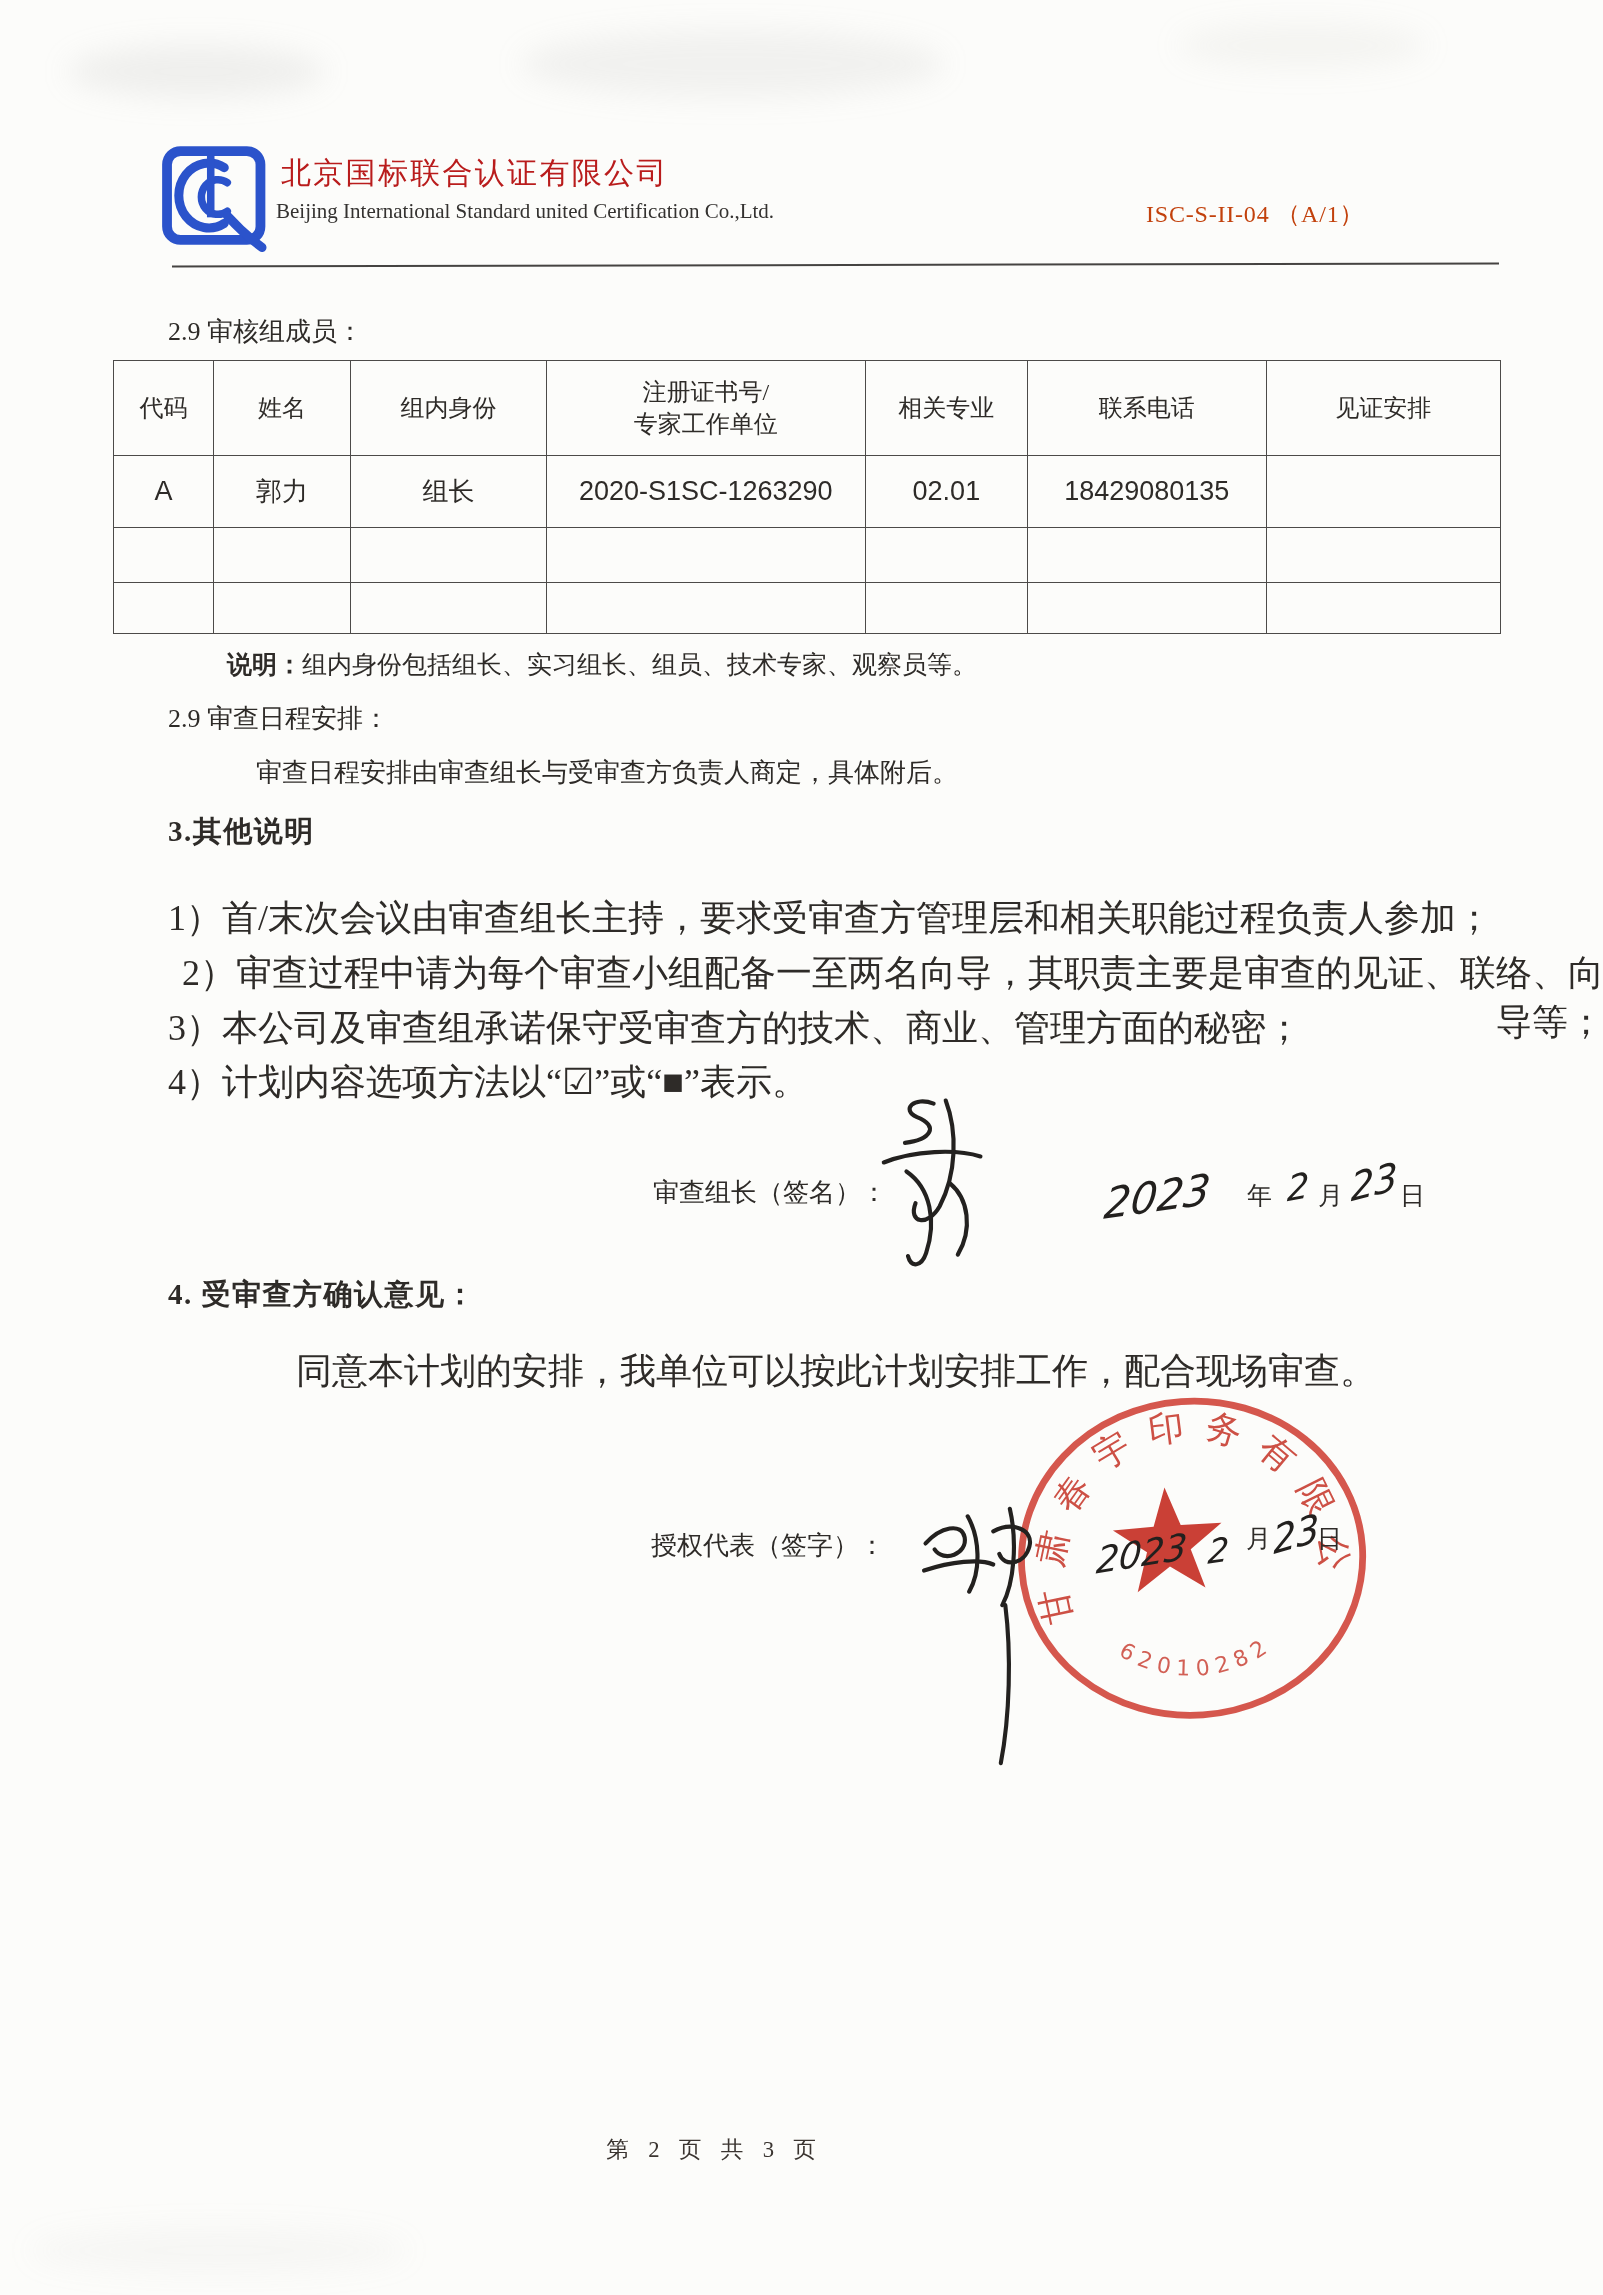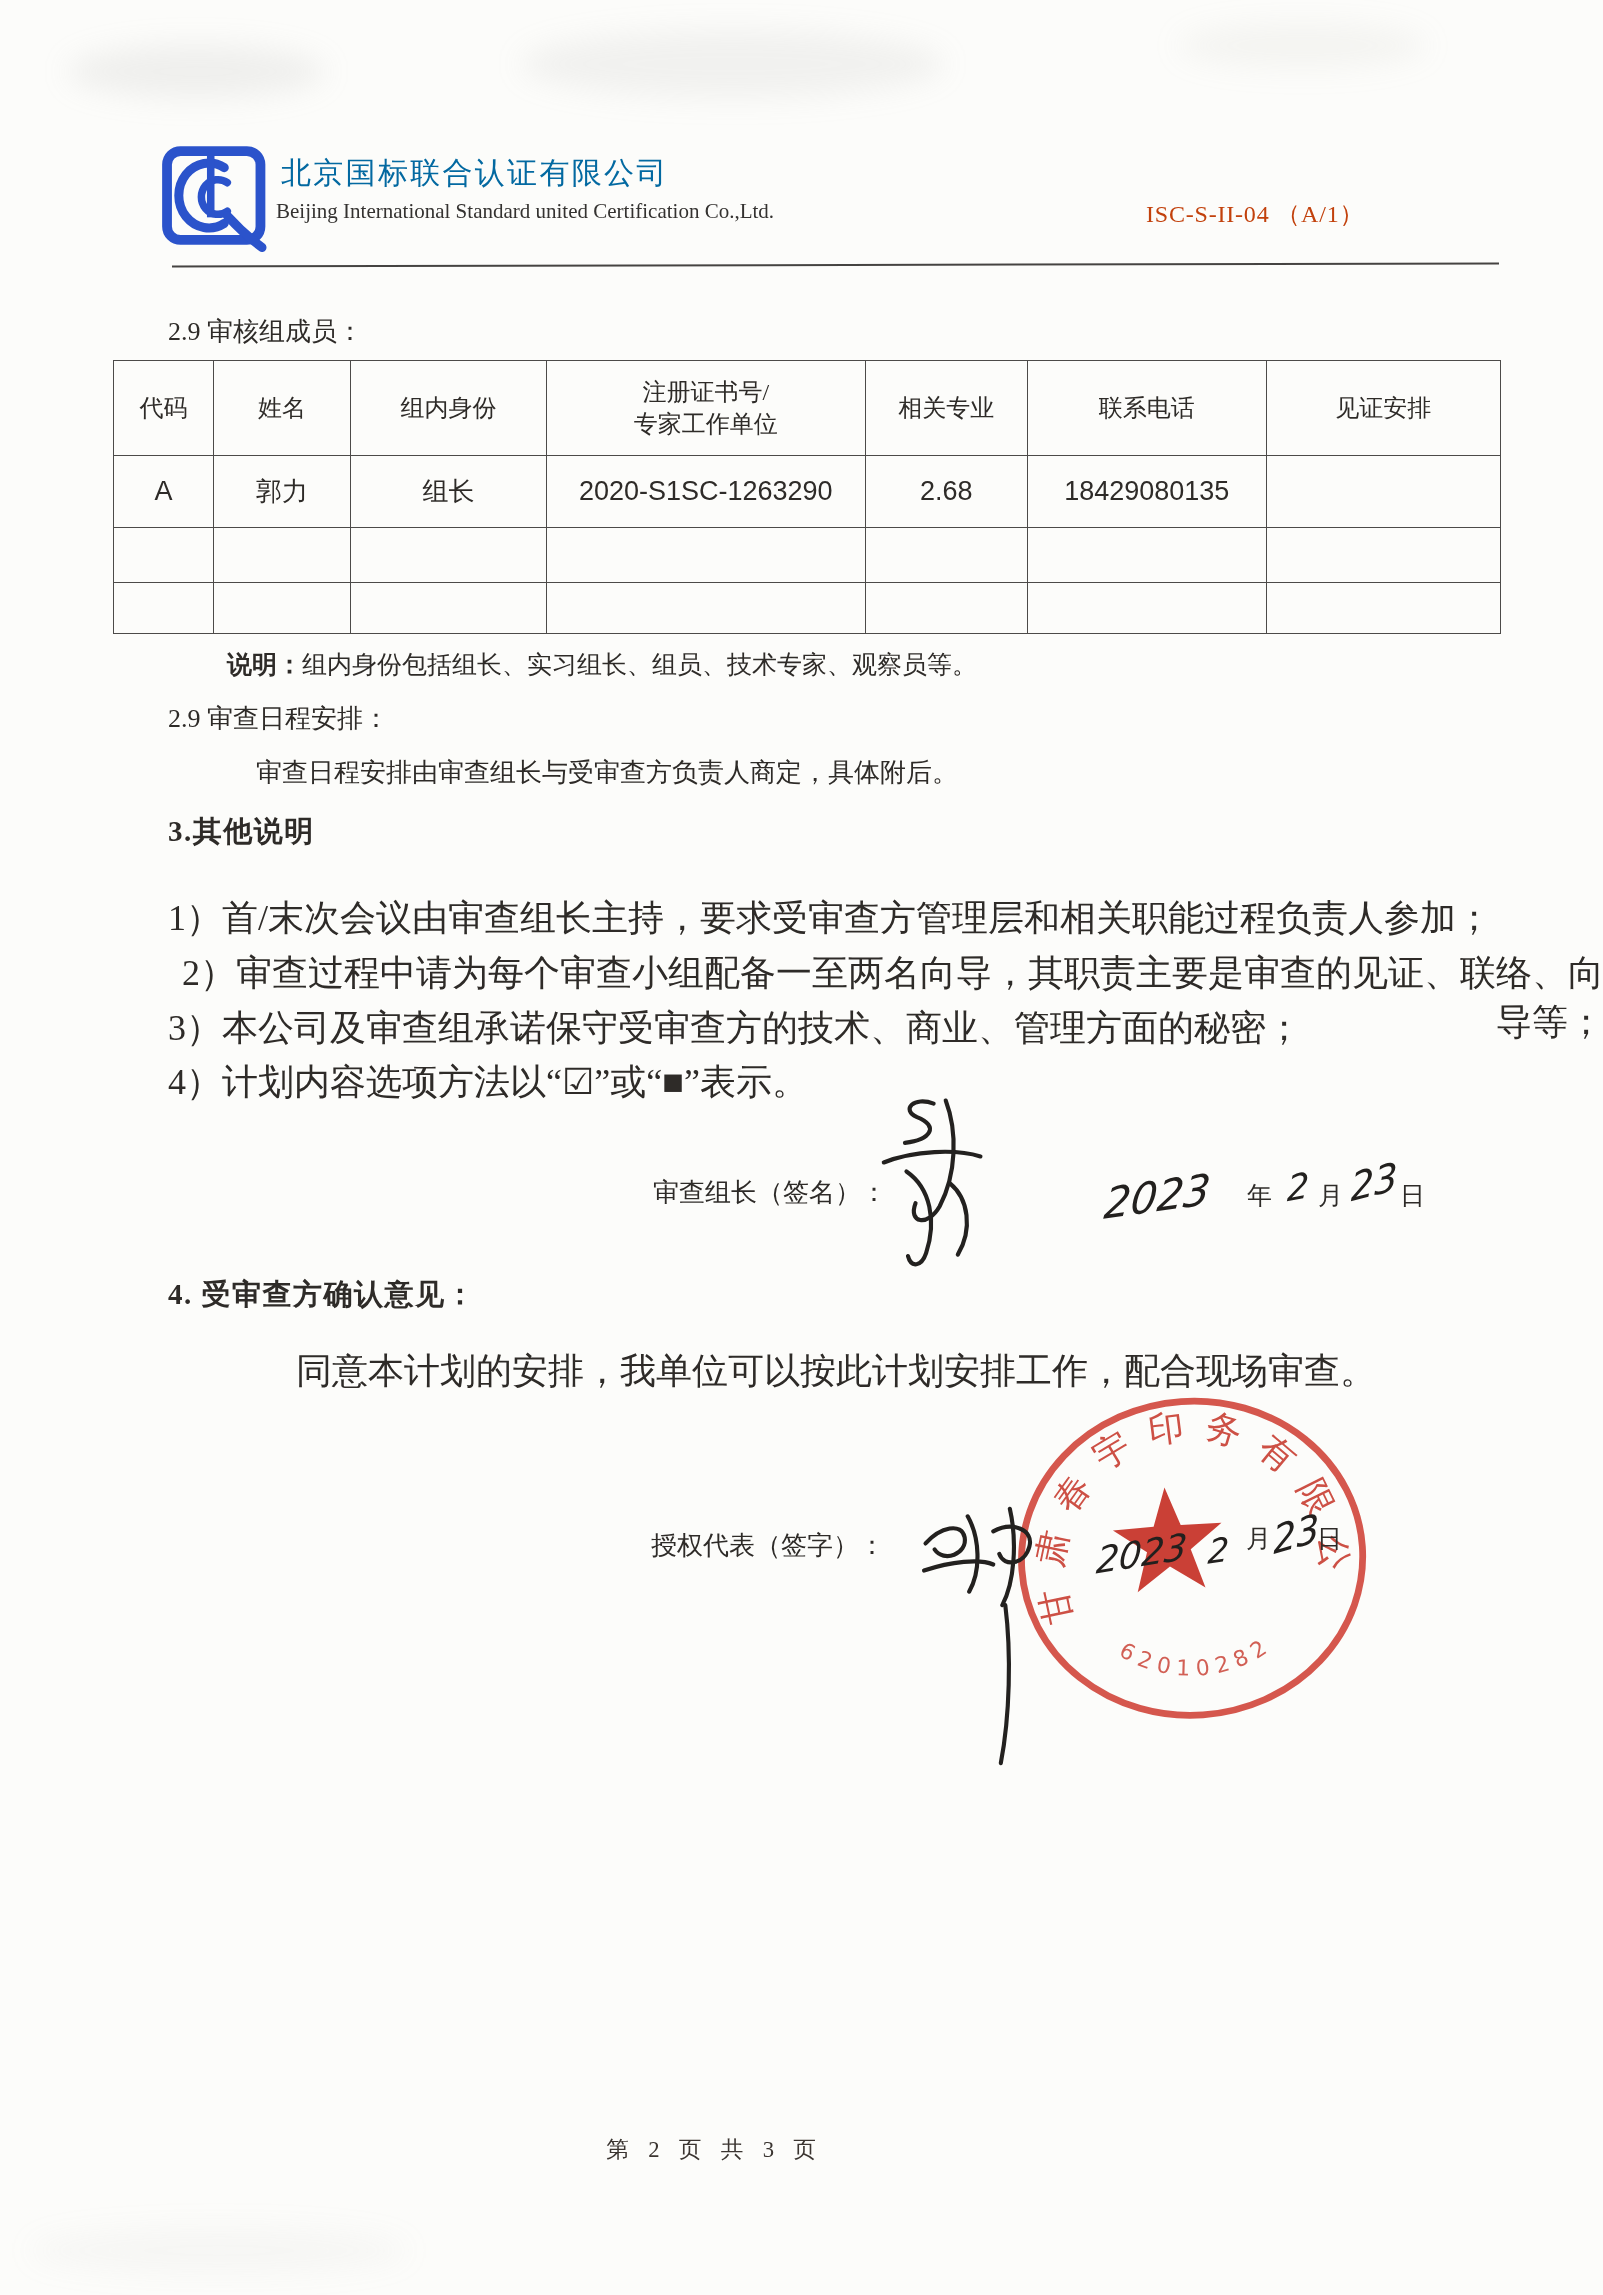--- a/index.html
+++ b/index.html
@@ -12,21 +12,21 @@
   .abs{position:absolute;}
   
   .smudge{position:absolute;border-radius:50%;filter:blur(13.6px);}
   .sm1{left:68px;top:45px;width:257px;height:53px;background:rgba(175,175,172,.16);}
   .sm2{left:521px;top:30px;width:423px;height:68px;background:rgba(170,170,168,.13);}
   .sm3{left:1178px;top:22.7px;width:249px;height:45px;background:rgba(178,178,175,.11);}
   .sm4{left:30px;top:2228px;width:378px;height:45px;background:rgba(180,180,177,.08);}
 
   
   .logo{left:161px;top:145px;width:110px;height:107px;}
-  .company-cn{left:281px;top:153px;font-size:30px;letter-spacing:2.3px;color:#0369a1;}
+  .company-cn{left:281px;top:153px;font-size:30px;letter-spacing:2.3px;color:#b91c1c;}
   .company-en{left:276px;top:199px;font-size:21px;color:#343230;}
   .doc-code{left:1146px;top:198px;font-size:24px;color:#c2410c;letter-spacing:0.8px;}
   .header-rule{left:172px;top:264px;width:1327px;height:2.3px;background:#454341;transform:rotate(-0.12deg);}
 
   
   .sec-heading{font-size:26px;color:#2e2b28;}
   .body-text{font-size:36px;color:#2e2b28;text-align:right;}
   .bold{font-weight:bold;}
   .h3{font-size:29px;font-weight:bold;letter-spacing:1.5px;}
 
@@ -123,21 +123,21 @@
       </td>
       <td>相关专业</td>
       <td>联系电话</td>
       <td>见证安排</td>
     </tr>
     <tr class="r1">
       <td class="latin">A</td>
       <td class="cjk">郭力</td>
       <td class="cjk">组长</td>
       <td class="latin">2020-S1SC-1263290</td>
-      <td class="latin">2.68</td>
+      <td class="latin">02.01</td>
       <td class="latin">18429080135</td>
       <td></td>
     </tr>
     <tr class="r2">
       <td></td>
       <td></td>
       <td></td>
       <td></td>
       <td></td>
       <td></td>

